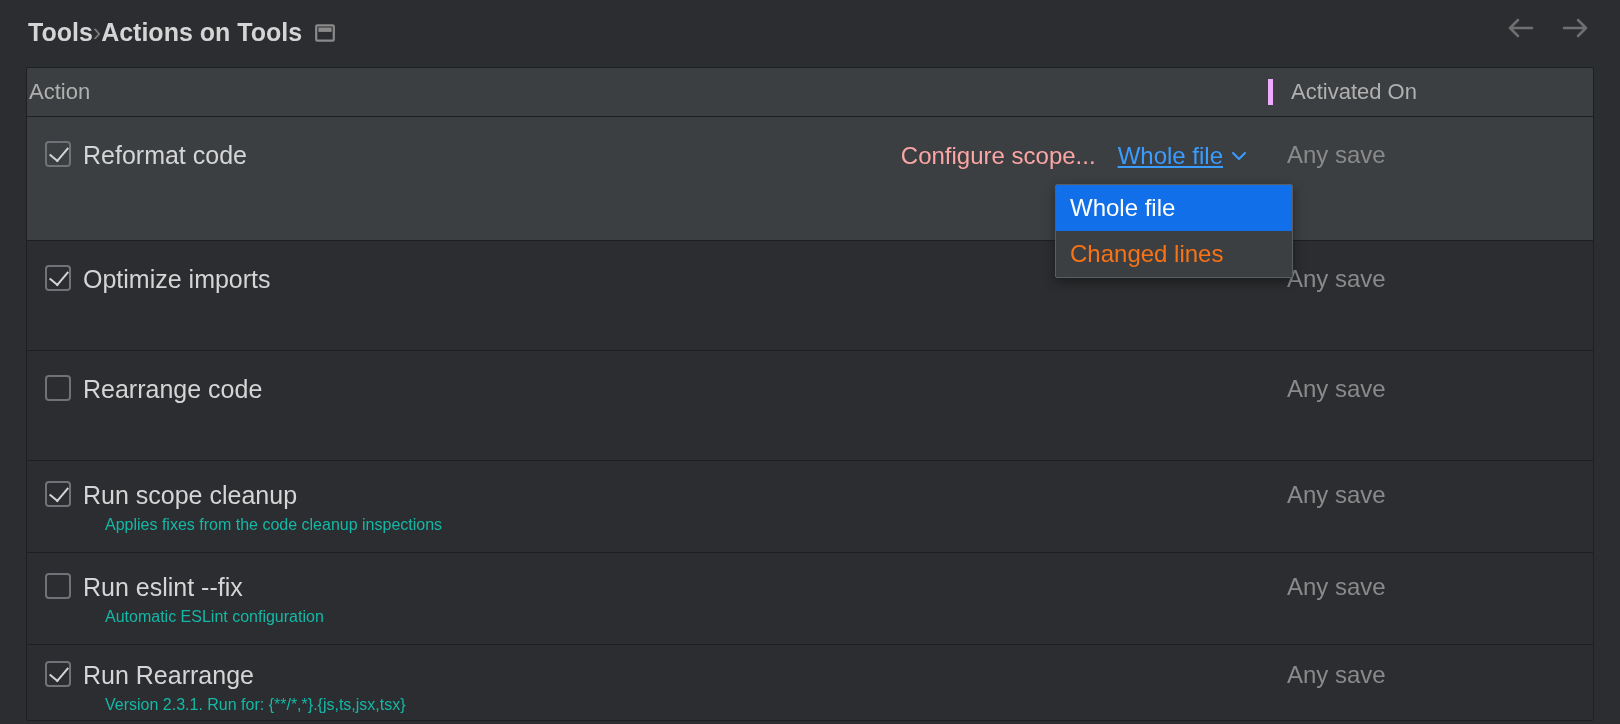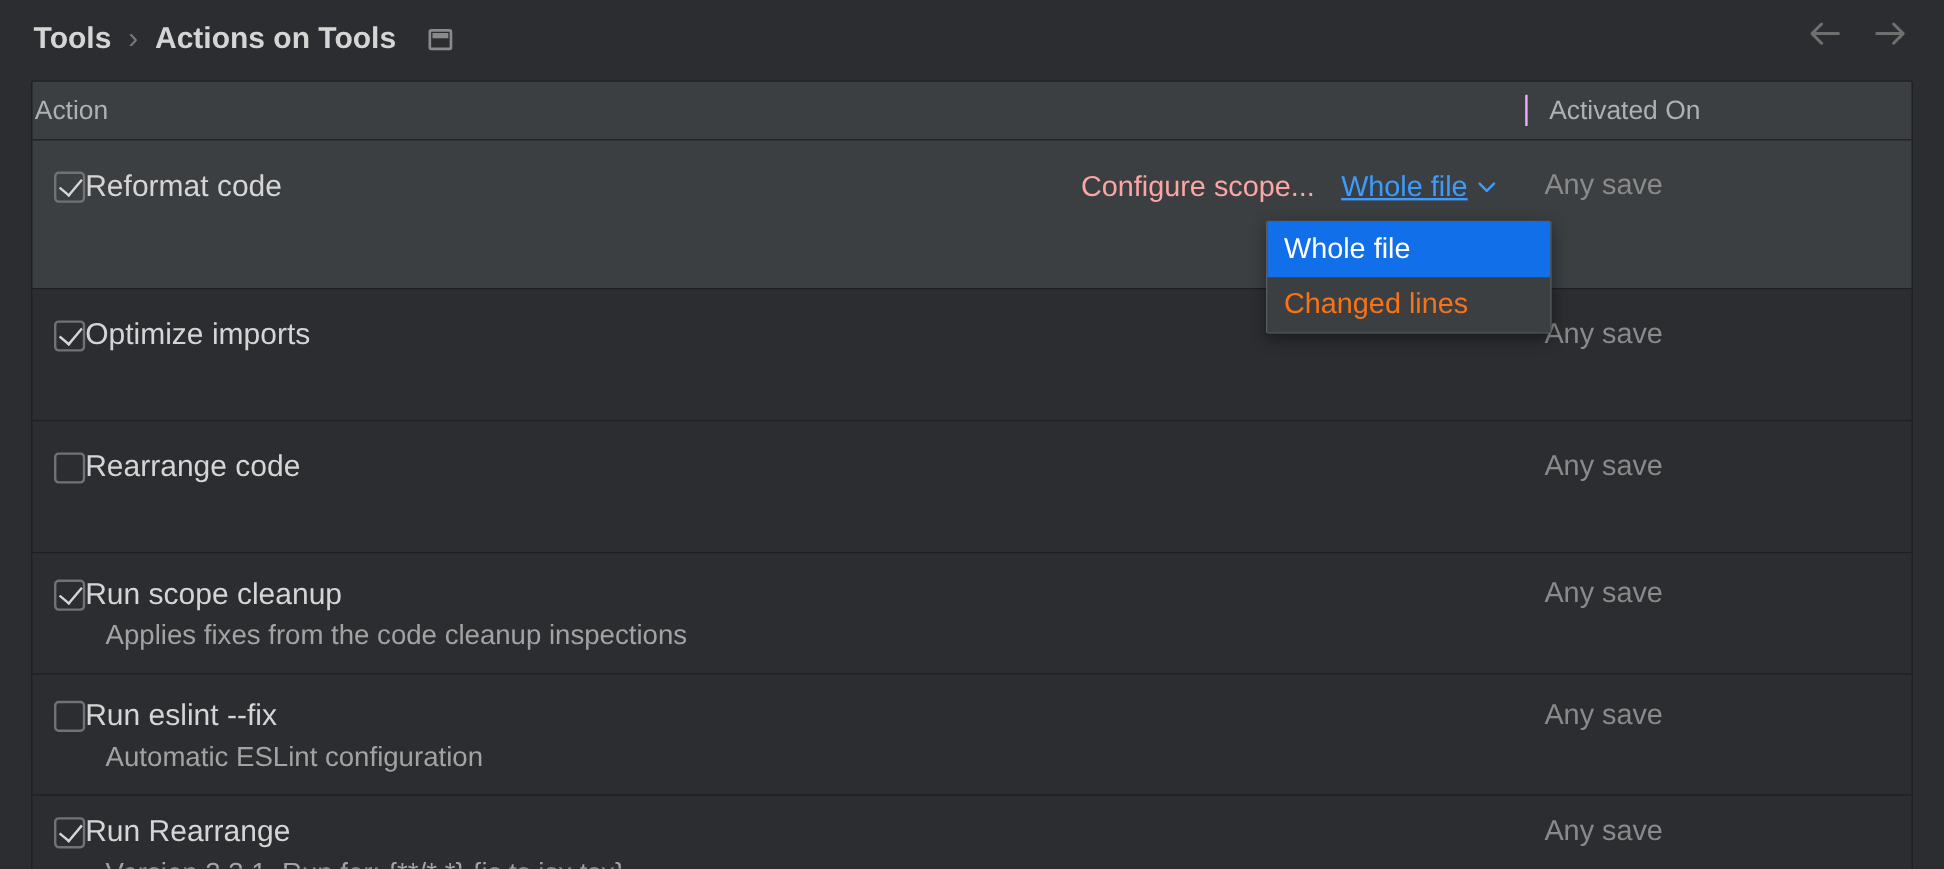--- a/index.html
+++ b/index.html
@@ -9,21 +9,20 @@
     background: #2b2d30;
     font-family: -apple-system, BlinkMacSystemFont, "Segoe UI", Arial, sans-serif;
     color: #d5d5d5;
     overflow: hidden;
   }
   .root { width: 100%; height: 100%; position: relative; }
   .breadcrumb-bar {
     display: flex;
     align-items: center;
     padding: 18px 28px 20px 28px;
-    gap: 14px;
     font-size: 25px;
     font-weight: 600;
     color: #d5d5d5;
   }
   .breadcrumb-sep {
     color: #7a7a7a;
     font-weight: 400;
   }
   .breadcrumb-icon {
     display: inline-flex;
@@ -53,21 +52,21 @@
     display: flex;
     background: #3c3f41;
     height: 48px;
     align-items: center;
     font-size: 22px;
     color: #b0b0b0;
   }
   .col-action {
     flex: 1;
     padding-left: 2px;
-    border-right: 2px solid #f0abfc;
+    border-right: 5px solid #f0abfc;
   }
   .col-activated {
     width: 320px;
     padding-left: 18px;
   }
   .rows { }
   .row {
     display: flex;
     align-items: flex-start;
     padding: 24px 18px 30px 18px;
@@ -76,21 +75,21 @@
   .row-selected {
     background: #3c3f41;
   }
   .row-cell-left {
     flex: 1;
     display: flex;
     flex-direction: column;
   }
   .row-top {
     display: flex;
-    align-items: center;
+    gap: 12px;
   }
   .row-right-extra {
     display: flex;
     align-items: center;
     gap: 22px;
     padding-right: 28px;
   }
   .row-activated {
     width: 300px;
     padding-left: 12px;
@@ -116,24 +115,24 @@
     height: 16px;
     border-right: 2.5px solid #d5d5d5;
     border-bottom: 2.5px solid #d5d5d5;
     transform: rotate(40deg) translate(-1px, -2px);
   }
   .action-label {
     font-size: 25px;
     color: #d5d5d5;
   }
   .action-sub {
-    font-size: 23px;
-    color: #a3a3a3;
+    font-size: 16px;
+    color: #14b8a6;
     margin-top: 6px;
-    margin-left: 43px;
+    margin-left: 60px;
   }
   .configure-link {
     color: #fca5a5;
     font-size: 24px;
     cursor: pointer;
   }
   .scope-dropdown {
     display: inline-flex;
     align-items: center;
     gap: 8px;

